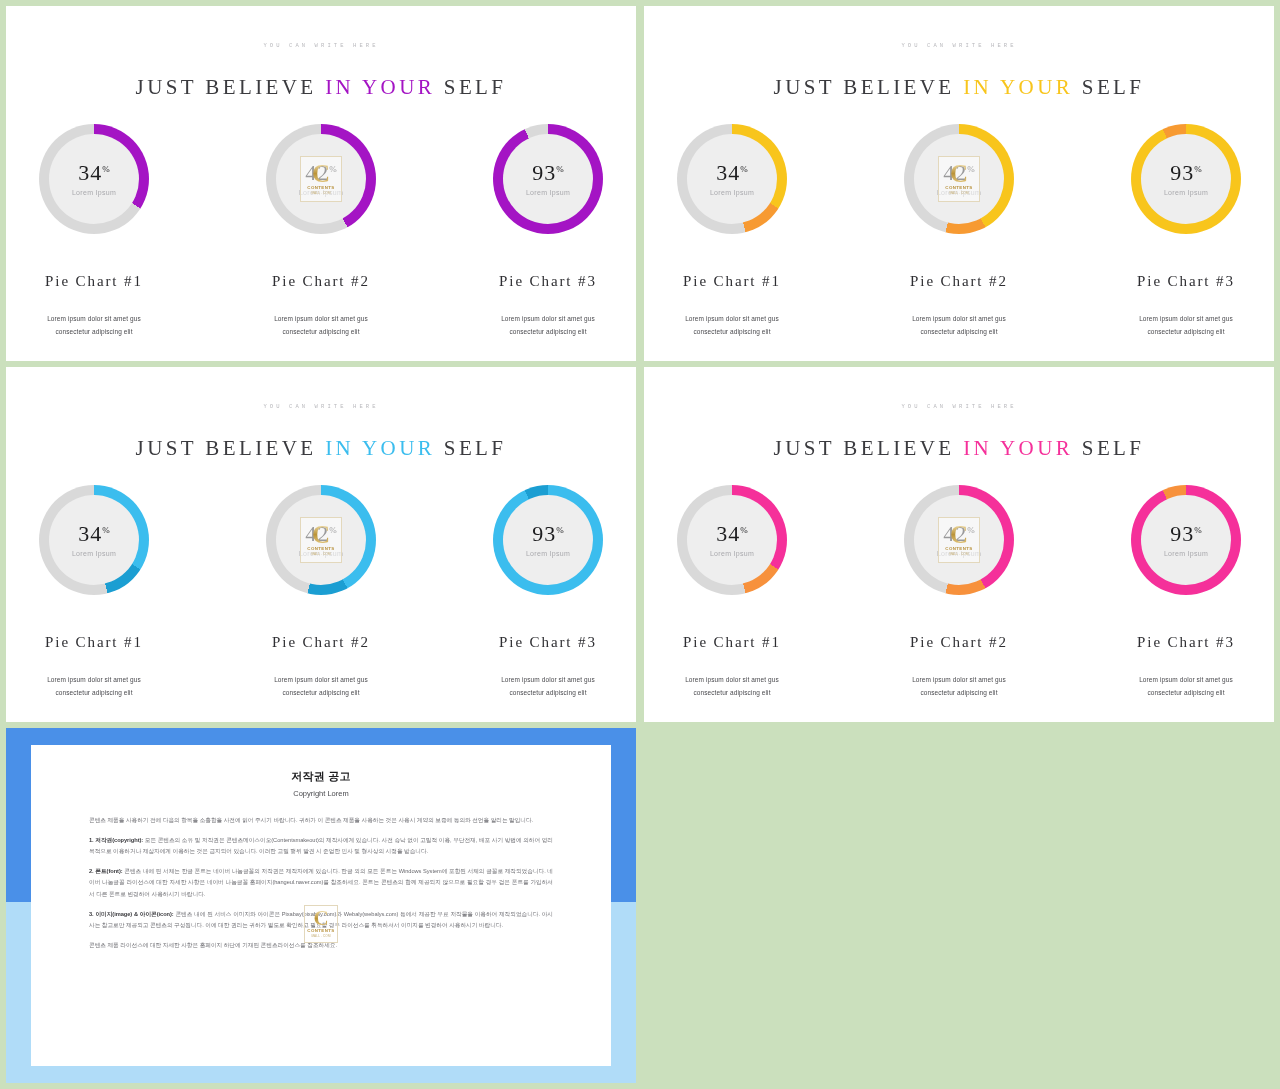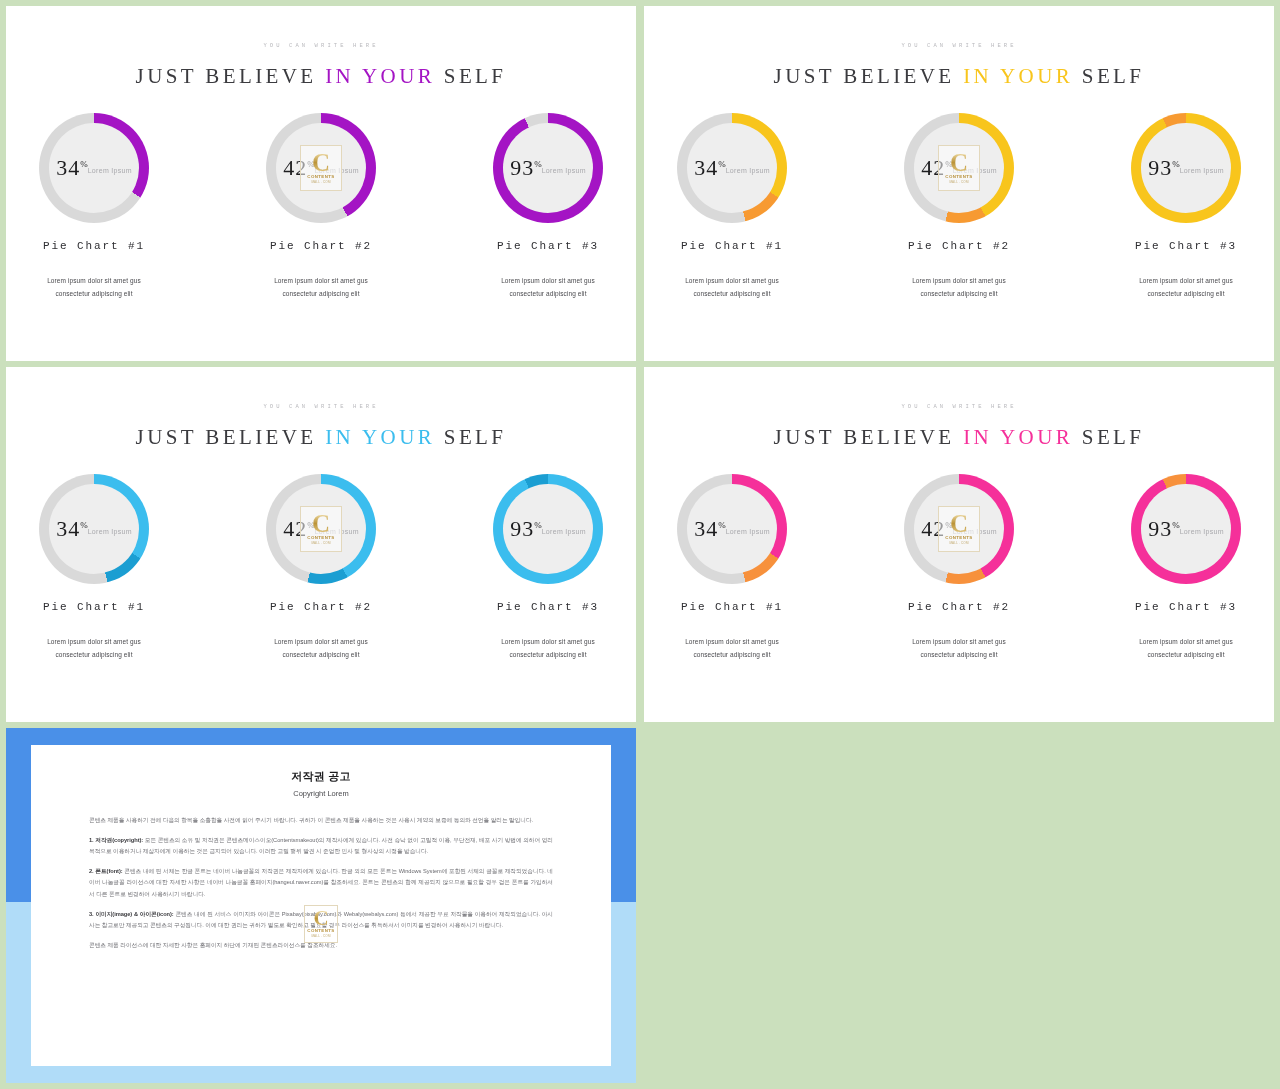--- a/index.html
+++ b/index.html
@@ -37,21 +37,21 @@
     margin-top: 36px;
     text-transform: uppercase;
     white-space: nowrap;
   }
   .headline {
     text-align: center;
     font-family: "Liberation Serif", serif;
     font-size: 21px;
     letter-spacing: 3.4px;
     color: #3b3b3f;
-    margin-top: 15px;
+    margin-top: 26px;
     white-space: nowrap;
     font-weight: 400;
   }
   .headline .hl { color: #a414c4; }
   .slide-b .headline .hl { color: #f2ba1a; }
   .slide-c .headline .hl { color: #39b6e8; }
   .slide-d .headline .hl { color: #f53f96; }
 
   
   .charts {
@@ -71,21 +71,21 @@
     position: absolute; inset: 0;
     border-radius: 50%;
   }
   .donut-hole {
     position: absolute;
     left: 10px; top: 10px;
     width: 90px; height: 90px;
     border-radius: 50%;
     background: #eeeeee;
     display: flex;
-    flex-direction: row;
+    flex-direction: column;
     align-items: center;
     justify-content: center;
   }
   .pct {
     font-family: "Liberation Serif", serif;
     font-size: 22px;
     color: #1d1d1f;
     line-height: 1;
     letter-spacing: 1px;
   }
@@ -95,25 +95,25 @@
     letter-spacing: 0;
   }
   .sub {
     font-size: 7px;
     color: #a9a9ad;
     margin-top: 5px;
     letter-spacing: 0.3px;
   }
 
   .chart-title {
-    font-family: Liberation Mono, monospace;
-    font-size: 11px;
+    font-family: Liberation Serif, serif;
+    font-size: 15px;
     letter-spacing: 1.9px;
     color: #2e2e32;
-    margin-top: 17px;
+    margin-top: 39px;
     white-space: nowrap;
   }
   .chart-desc {
     font-size: 6.5px;
     color: #4a4a4e;
     line-height: 1.95;
     margin-top: 23px;
     letter-spacing: 0.1px;
   }
 

